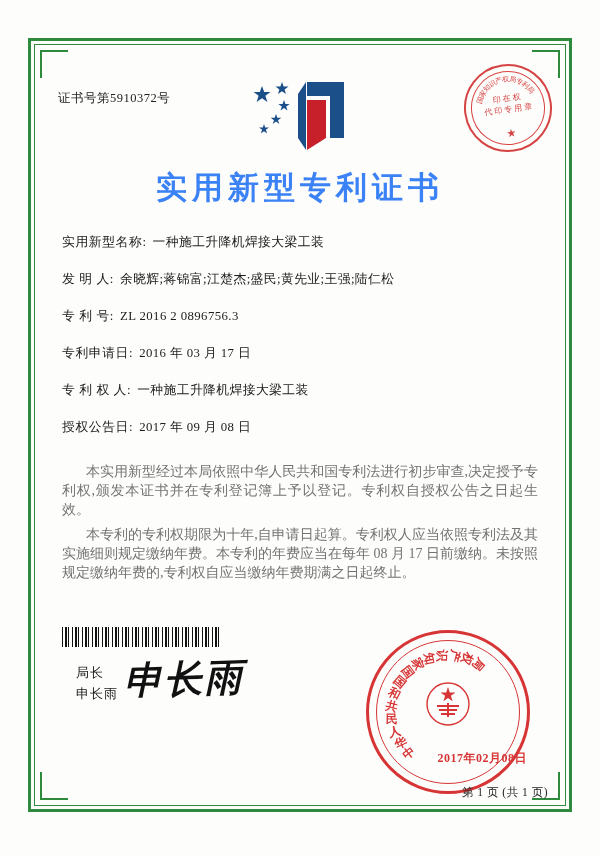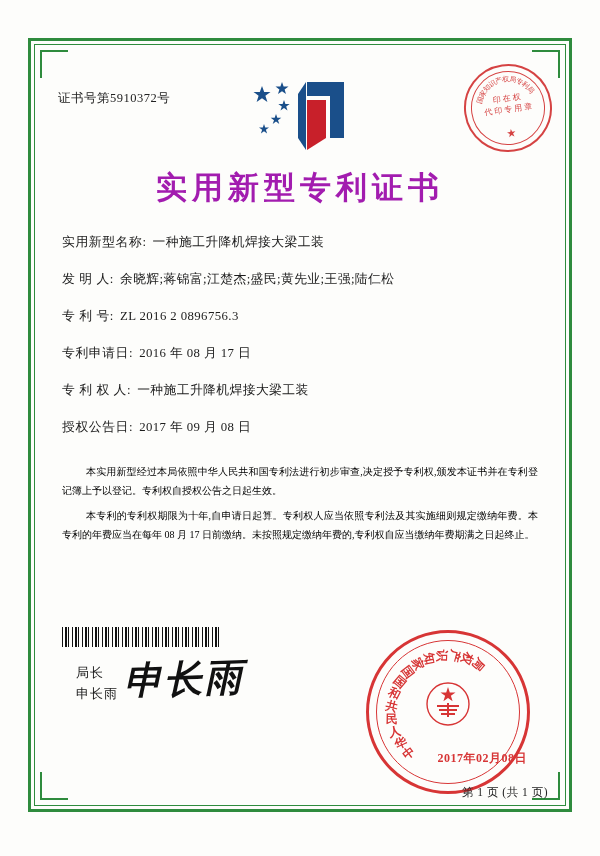--- a/index.html
+++ b/index.html
@@ -131,21 +131,21 @@
   
   .doc-title {
     position: absolute;
     left: 0;
     right: 0;
     top: 105px;
     text-align: center;
     font-size: 31px;
     font-weight: bold;
     letter-spacing: 5px;
-    color: #a21caf;
+    color: #3b82f6;
     font-family: "Liberation Serif", serif;
   }
 
   
   .fields {
     position: absolute;
     left: 10px;
     right: 10px;
     top: 172px;
   }
@@ -165,24 +165,24 @@
     margin-left: 6px;
     letter-spacing: 0.4px;
   }
 
   
   .paras {
     position: absolute;
     left: 10px;
     right: 10px;
     top: 400px;
-    font-size: 10px;
+    font-size: 14px;
     line-height: 19px;
     text-align: justify;
-    color: #000000;
+    color: #737373;
   }
   .paras p {
     margin: 0 0 6px 0;
     text-indent: 24px;
   }
 
   
   .barcode {
     position: absolute;
     left: 10px;
@@ -348,21 +348,21 @@
       <div class="field-row">
         <span class="field-label">发 明 人:</span>
         <span class="field-value">余晓辉;蒋锦富;江楚杰;盛民;黄先业;王强;陆仁松</span>
       </div>
       <div class="field-row">
         <span class="field-label">专 利 号:</span>
         <span class="field-value">ZL 2016 2 0896756.3</span>
       </div>
       <div class="field-row">
         <span class="field-label">专利申请日:</span>
-        <span class="field-value">2016 年 08 月 17 日</span>
+        <span class="field-value">2016 年 03 月 17 日</span>
       </div>
       <div class="field-row">
         <span class="field-label">专 利 权 人:</span>
         <span class="field-value">一种施工升降机焊接大梁工装</span>
       </div>
       <div class="field-row">
         <span class="field-label">授权公告日:</span>
         <span class="field-value">2017 年 09 月 08 日</span>
       </div>
     </div>

